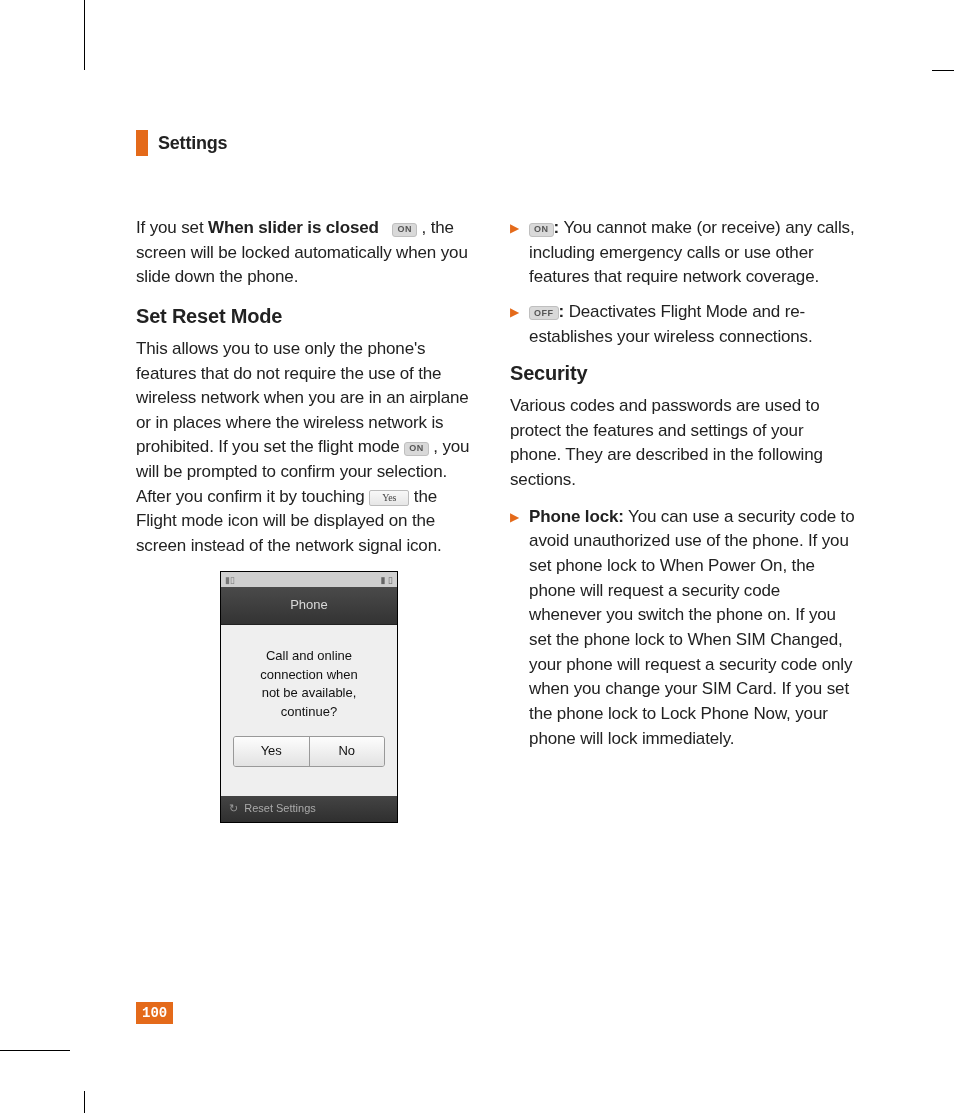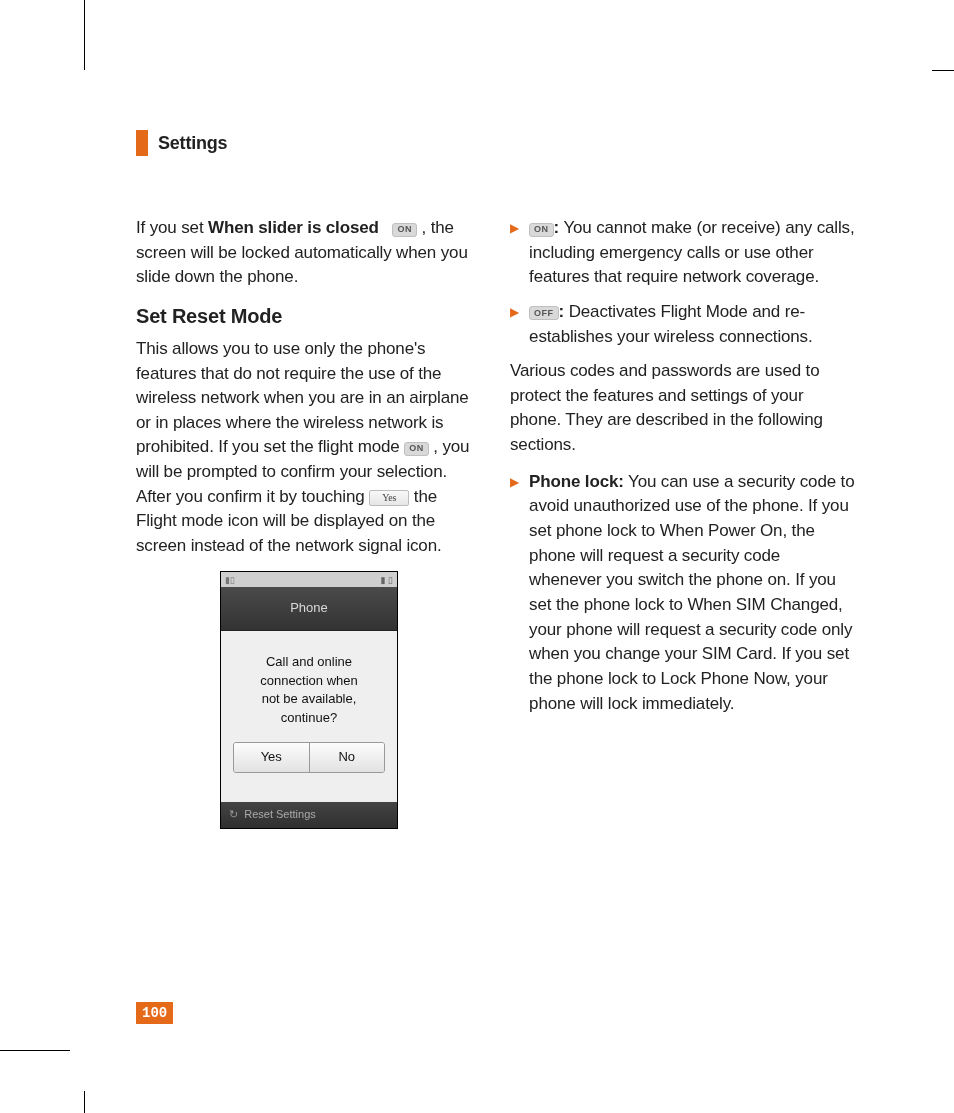--- a/index.html
+++ b/index.html
@@ -44,21 +44,21 @@
     .bullet-text { flex: 1; }
     
     .phone-wrap { display: flex; justify-content: center; margin-top: 10px; }
     .phone {
       width: 178px; background: #3a3a3a; padding: 0; border: 1px solid #000;
       font-family: "Helvetica Neue", Arial, sans-serif;
     }
     .phone-status { height: 15px; background: #cfcfcf; position: relative; }
     .phone-status .sig { position: absolute; left: 4px; top: 2px; font-size: 9px; color:#777;}
     .phone-status .bat { position: absolute; right: 4px; top: 2px; font-size: 9px; color:#666;}
-    .phone-title { height: 44px; color: #d9d9d9; font-size: 13px; display:flex; align-items:center; justify-content:center; border-bottom:1px solid #222; background: linear-gradient(#4a4a4a,#333); text-align: center;}
+    .phone-title { height: 38px; color: #d9d9d9; font-size: 13px; display:flex; align-items:center; justify-content:center; border-bottom:1px solid #222; background: linear-gradient(#4a4a4a,#333); text-align: center;}
     .phone-body { background: #efefef; padding: 22px 12px 29px; text-align:center; }
     .phone-body div { font-size: 13px; color:#111; line-height:1.45; }
     .phone-btns { display: flex; margin-top: 14px; border:1px solid #999; border-radius:3px; overflow:hidden; }
     .phone-btn { flex:1; text-align:center; font-size:12px; padding:5px 0; background: linear-gradient(#fdfdfd,#e2e2e2); color:#333;}
     .phone-btn + .phone-btn { border-left:1px solid #999; }
     .phone-footer { height: 26px; background: linear-gradient(#444,#2f2f2f); color:#aaa; font-size:11px; display:flex; align-items:center; gap:6px; padding:0 8px;}
     .phone-footer .ricon { font-size: 11px; color:#999; }
     
     .pagenum-wrap { position: absolute; left: 136px; top: 1002px; font-family: Liberation Mono, monospace; }
     .pagenum { background: #E46A1A; color: #fff; font-weight:700; font-size: 14px; padding: 3px 6px; display:inline-block; }
@@ -132,20 +132,21 @@
           </span>
         </div>
 
         <div class="bullet-item">
           <span class="bullet-marker">▶</span>
           <span class="bullet-text">
             <span class="badge">OFF</span><strong>:</strong><span> Deactivates Flight Mode and re-establishes your wireless connections.</span>
           </span>
         </div>
 
+        <div class="h2">Security</div>
 
         <p>Various codes and passwords are used to protect the features and settings of your phone. They are described in the following sections.</p>
 
         <div class="bullet-item">
           <span class="bullet-marker">▶</span>
           <span class="bullet-text">
             <strong>Phone lock:</strong><span> You can use a security code to avoid unauthorized use of the phone. If you set phone lock to When Power On, the phone will request a security code whenever you switch the phone on. If you set the phone lock to When SIM Changed, your phone will request a security code only when you change your SIM Card. If you set the phone lock to Lock Phone Now, your phone will lock immediately.</span>
           </span>
         </div>
       </div>

